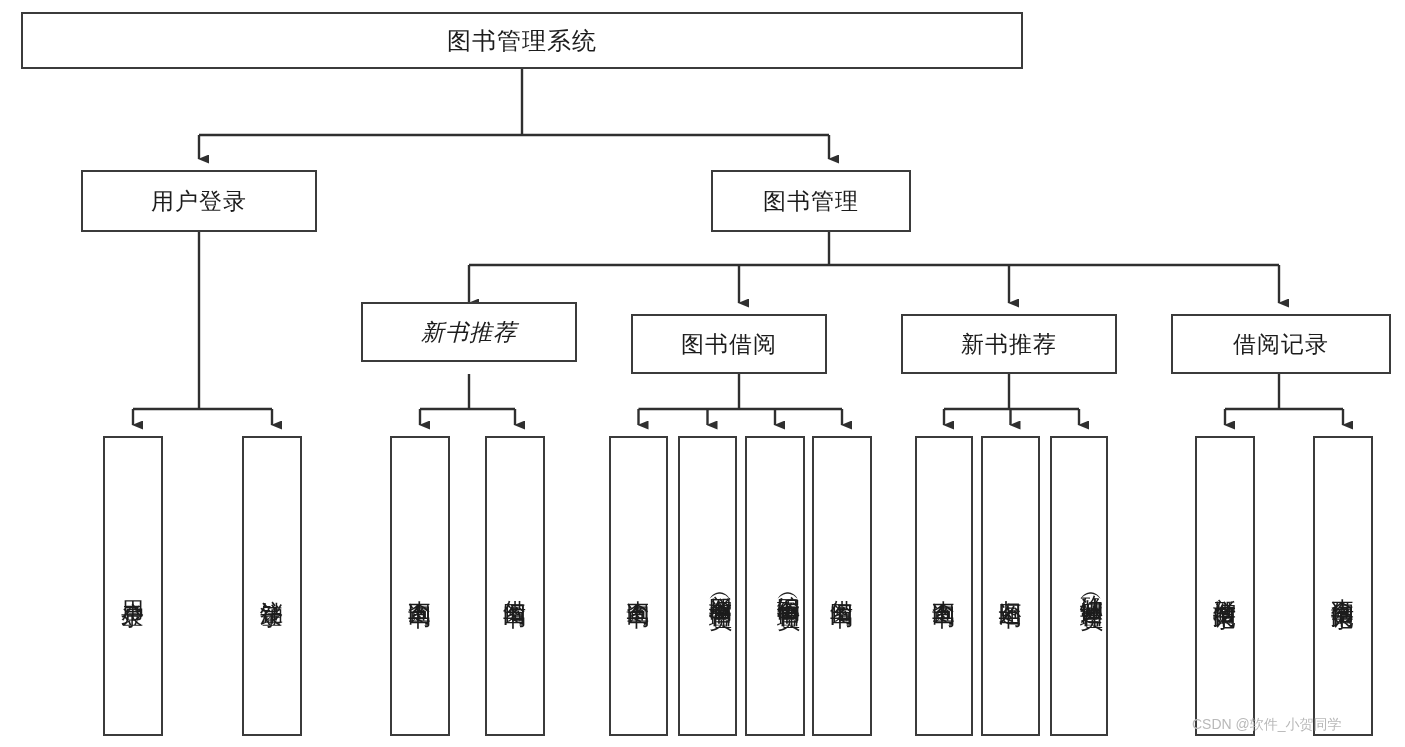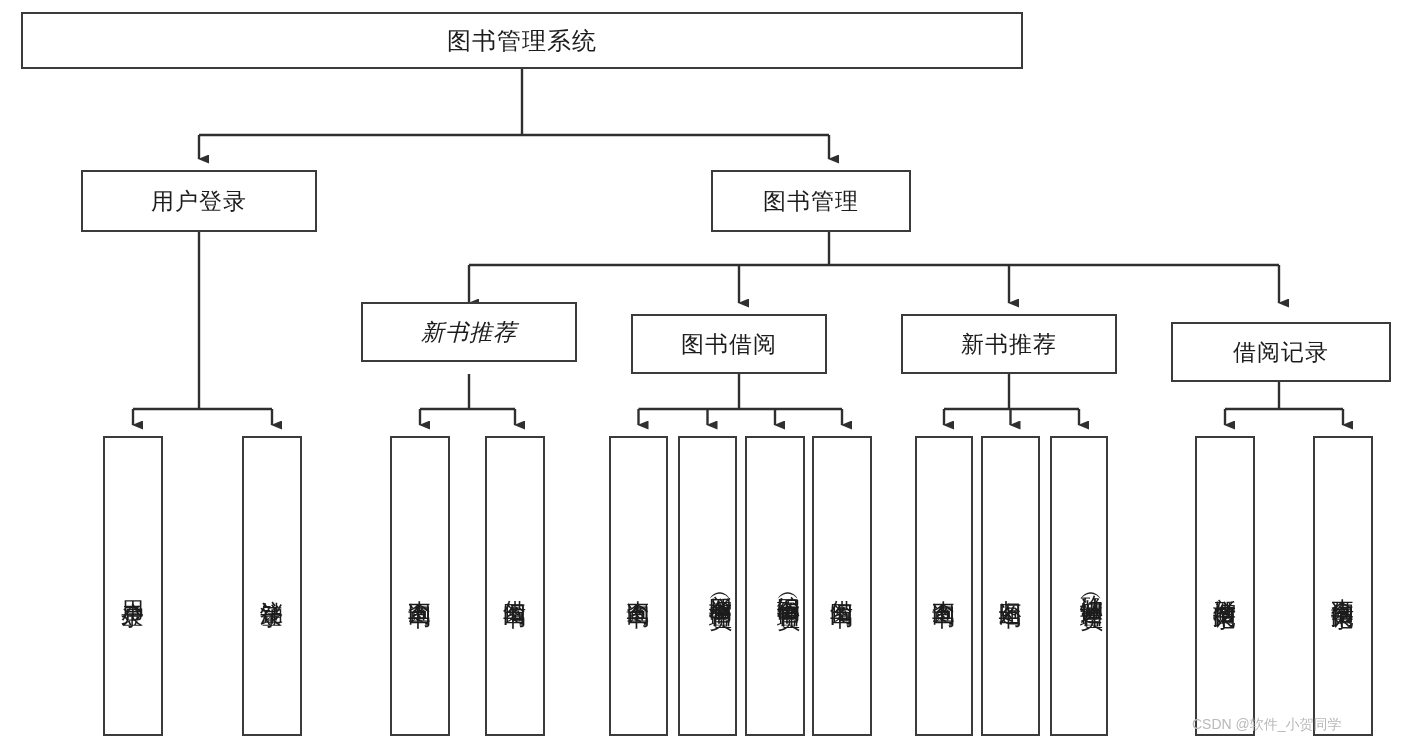--- a/index.html
+++ b/index.html
@@ -138,21 +138,21 @@
       </div>
       <div class="node node-h" style="left: 361px; top: 302px; width: 216px; height: 60px; font-style: italic;">
         <span>新书推荐</span>
       </div>
       <div class="node node-h" style="left: 631px; top: 314px; width: 196px; height: 60px;">
         <span>图书借阅</span>
       </div>
       <div class="node node-h" style="left: 901px; top: 314px; width: 216px; height: 60px;">
         <span>新书推荐</span>
       </div>
-      <div class="node node-h" style="left: 1171px; top: 314px; width: 220px; height: 60px; margin-top: 8px;">
+      <div class="node node-h" style="left: 1171px; top: 314px; width: 220px; height: 60px;">
         <span>借阅记录</span>
       </div>
       <div class="node node-v" style="left: 103px; top: 436px; width: 60px; height: 300px;">
         <span class="vtext">用户登录</span>
       </div>
       <div class="node node-v" style="left: 242px; top: 436px; width: 60px; height: 300px;">
         <span class="vtext">注销登录</span>
       </div>
       <div class="node node-v" style="left: 390px; top: 436px; width: 60px; height: 300px;">
         <span class="vtext">查询图书</span>

